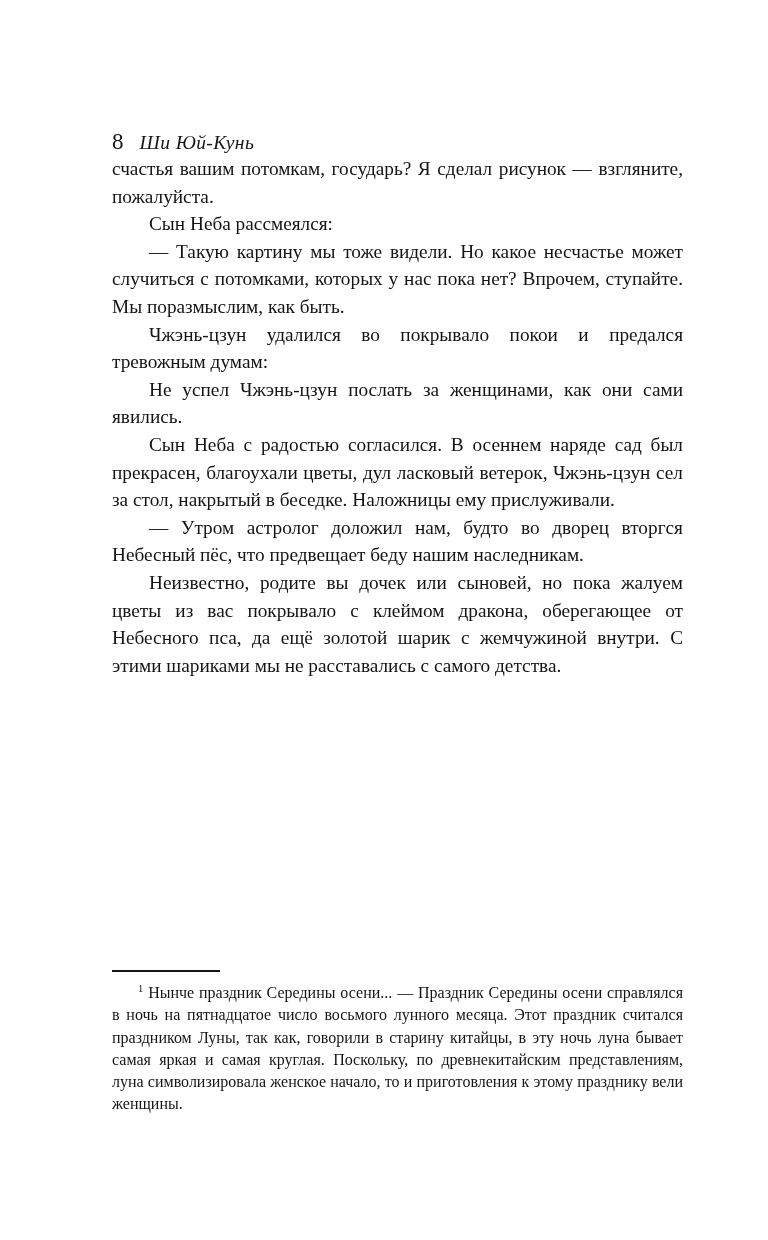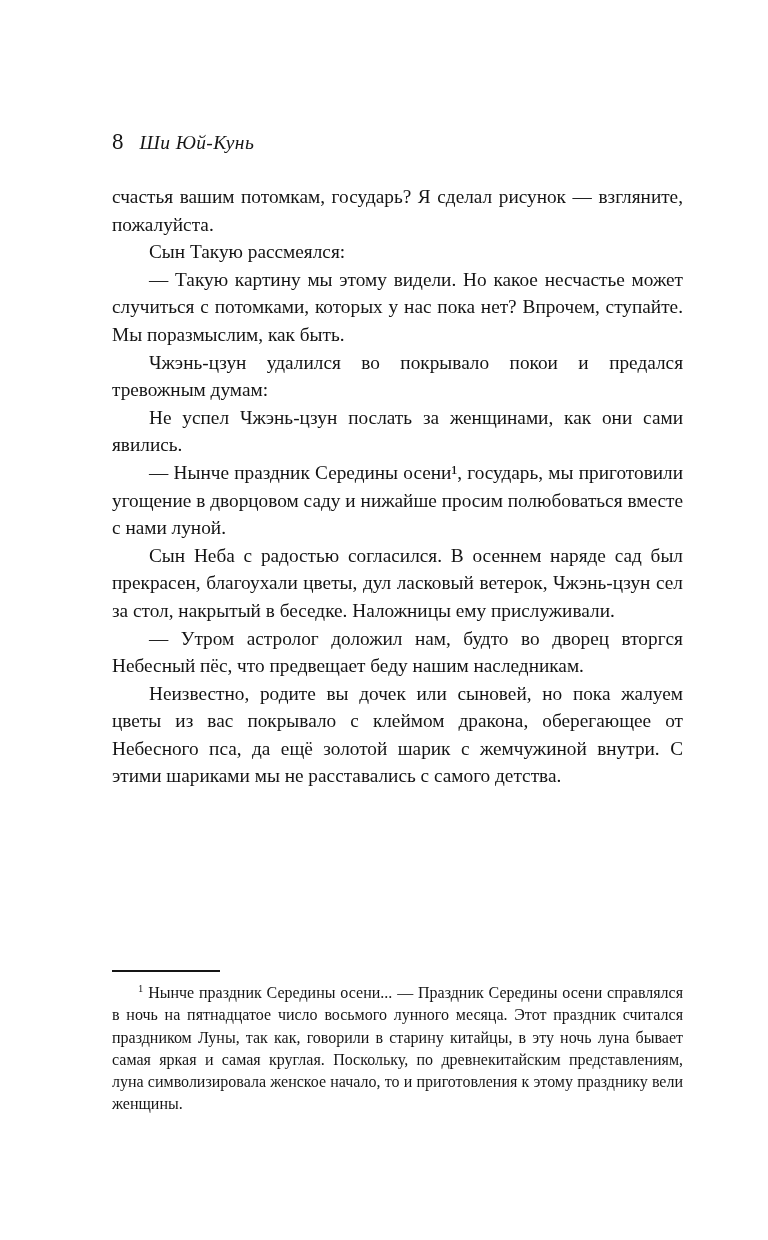--- a/index.html
+++ b/index.html
@@ -28,21 +28,20 @@
     font-size: 23px;
     line-height: 26px;
   }
   .header-title {
     font-style: italic;
     font-size: 19.5px;
     letter-spacing: 0.4px;
     margin-top: 48px;
   }
   .body-text {
-    margin-top: 28px;
   }
   p.para {
     font-size: 19.3px;
     line-height: 27.6px;
     text-align: justify;
     text-indent: 37px;
     color: #141414;
   }
   p.para.first { text-indent: 0; }
   .footnote {
@@ -76,25 +75,24 @@
 <div class="page">
   <div class="content">
 
     <div class="running-header">
       <span class="page-num">8</span>
       <span class="header-title">Ши Юй-Кунь</span>
     </div>
 
     <div class="body-text">
       <p class="para first">счастья вашим потомкам, государь? Я сделал рисунок — взгляните, пожалуйста.</p>
-      <p class="para">Сын Такую рассмеялся:</p>
-      <p class="para">— Такую картину мы этому видели. Но какое несчастье может случиться с потомками, которых у нас пока нет? Впрочем, ступайте. Мы поразмыслим, как быть.</p>
+      <p class="para">Сын Неба рассмеялся:</p>
+      <p class="para">— Такую картину мы тоже видели. Но какое несчастье может случиться с потомками, которых у нас пока нет? Впрочем, ступайте. Мы поразмыслим, как быть.</p>
       <p class="para">Чжэнь-цзун удалился во покрывало покои и предался тревожным думам:</p>
       <p class="para">Не успел Чжэнь-цзун послать за женщинами, как они сами явились.</p>
-      <p class="para">— Нынче праздник Середины осени¹, государь, мы приготовили угощение в дворцовом саду и нижайше просим полюбоваться вместе с нами луной.</p>
       <p class="para">Сын Неба с радостью согласился. В осеннем наряде сад был прекрасен, благоухали цветы, дул ласковый ветерок, Чжэнь-цзун сел за стол, накрытый в беседке. Наложницы ему прислуживали.</p>
       <p class="para">— Утром астролог доложил нам, будто во дворец вторгся Небесный пёс, что предвещает беду нашим наследникам.</p>
       <p class="para">Неизвестно, родите вы дочек или сыновей, но пока жалуем цветы из вас покрывало с клеймом дракона, оберегающее от Небесного пса, да ещё золотой шарик с жемчужиной внутри. С этими шариками мы не расставались с самого детства.</p>
     </div>
 
     <div class="footnote">
       <div class="footnote-rule"></div>
       <div class="footnote-text"><sup>1</sup> <span class="lead">Нынче праздник Середины осени...</span><span> — Праздник Середины осени справлялся в ночь на пятнадцатое число восьмого лунного месяца. Этот праздник считался праздником Луны, так как, говорили в старину китайцы, в эту ночь луна бывает самая яркая и самая круглая. Поскольку, по древнекитайским представлениям, луна символизировала женское начало, то и приготовления к этому празднику вели женщины.</span></div>
     </div>
 

